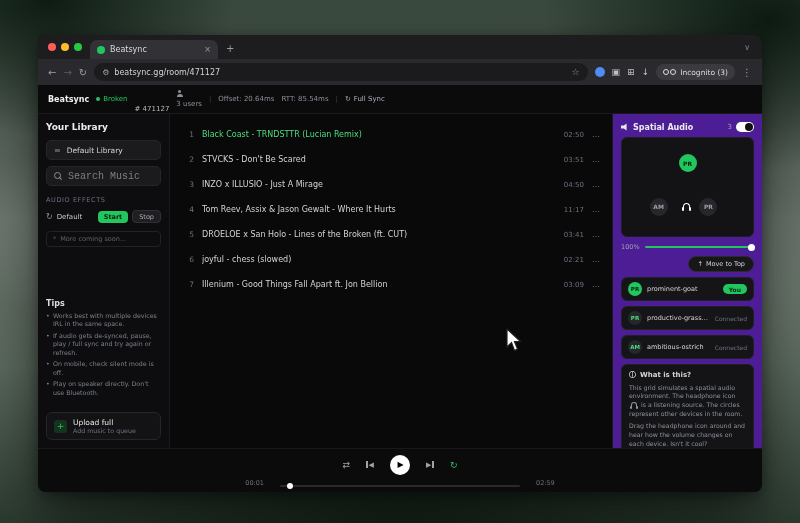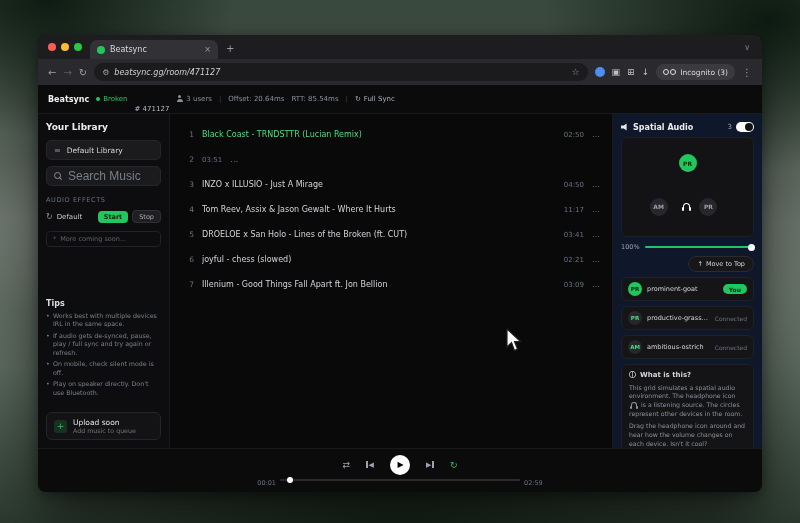--- a/index.html
+++ b/index.html
@@ -32,56 +32,56 @@
   .tab-close { color:#9a9aa0; font-size:8px; }
   .newtab { color:#9a9aa0; font-size:10px; margin:0 0 5px 8px; }
   .tabbar-spacer { flex:1; }
   .chrome-caret { color:#7a7a80; font-size:8px; margin:0 4px 7px 0; }
   .toolbar { flex:0 0 26px; background:#2a2a2e; display:flex; align-items:center; gap:7px; padding:0 10px; }
   .nav-ic { color:#9aa0a6; font-size:10px; }
   .nav-ic.dim { color:#5a5e64; }
   .omnibox { flex:1; height:18px; background:#1b1b1e; border-radius:9px; display:flex;
     align-items:center; gap:5px; padding:0 8px; font-size:8px; color:#cfd1d4; }
   .omni-ic { color:#9aa0a6; font-size:8px; }
-  .url { flex:1; white-space:nowrap; overflow:hidden;font-style:italic; }
+  .url { flex:1; white-space:nowrap; overflow:hidden; }
   .star { color:#9aa0a6; font-size:9px; }
   .ext-dot { width:10px; height:10px; border-radius:50%; background:#4c8df6; }
   .ext-ic { color:#bdc1c6; font-size:9px; }
   .incog { height:16px; background:#3a3a3f; border-radius:9px; display:flex; align-items:center;
     gap:4px; padding:0 7px; color:#dddee1; font-size:7.5px; white-space:nowrap; }
   .ico-glasses { display:inline-flex; gap:1px; }
   .ico-glasses::before,.ico-glasses::after { content:""; width:4px; height:4px;
     border:1px solid #dddee1; border-radius:50%; }
   
   .statusbar { flex:0 0 17px; background:#0b0b0c; border-bottom:1px solid #1b1b1e;
     display:flex; align-items:center; gap:7px; padding:0 10px; font-size:7px; color:#8a8f98; }
   .brand { color:#f0f0f2; font-weight:bold; font-size:8px; }
   .sync { color:#22c55e; display:flex; align-items:center; gap:3px; }
   .sync::before { content:""; width:4px; height:4px; border-radius:50%; background:#22c55e; }
   .room { color:#b9bdc4;margin-top:20px; }
-  .userschip { display:flex; gap:3px; }
+  .userschip { display:flex; gap:3px;flex-direction:column; }
   .ico-user { width:7px; height:7px; position:relative; display:inline-block; }
   .ico-user::before { content:""; position:absolute; top:0; left:2px; width:3px; height:3px; border-radius:50%; background:#8a8f98; }
   .ico-user::after { content:""; position:absolute; bottom:0; left:.5px; width:6px; height:3px; border-radius:3px 3px 0 0; background:#8a8f98; }
   .sep { color:#3a3d42; }
   .fullsync { display:flex; align-items:center; gap:3px; color:#aeb3ba; }
   
   .content { flex:1; display:flex; min-height:0; }
   
   .sidebar { width:132px; flex:0 0 132px; background:#0d0d0f; border-right:1px solid #1a1a1d;
     display:flex; flex-direction:column; gap:6px; padding:8px;justify-content:flex-end; }
   .sb-title { font-size:9px; font-weight:bold; color:#ececee; margin-bottom:2px; }
   .sb-btn { height:20px; background:#1b1b1e; border:1px solid #26262a; border-radius:5px;
     display:flex; align-items:center; gap:6px; padding:0 7px; color:#d4d4d8; font-size:7.5px; }
   .sb-btn .ic { color:#8a8f98; font-size:8px; }
   .ico-search { width:8px; height:8px; position:relative; display:inline-block; flex:0 0 auto; }
   .ico-search::before { content:""; position:absolute; width:5px; height:5px; border:1px solid #8a8f98; border-radius:50%; left:0; top:0; }
   .ico-search::after { content:""; position:absolute; width:1px; height:3px; background:#8a8f98; transform:rotate(-45deg); left:5.5px; top:4.5px; }
-  .search-input { background:transparent; border:none; outline:none; color:#9aa0a8; font-size:12px;
-    font-family:Liberation Sans, sans-serif; width:100%; }
+  .search-input { background:transparent; border:none; outline:none; color:#9aa0a8; font-size:10px;
+    font-family:Liberation Mono, monospace; width:100%; }
   .search-input::placeholder { color:#7a7f88; }
   .fx-label { font-size:6.5px; letter-spacing:.6px; color:#6b7280; margin-top:4px; }
   .fx-row { display:flex; align-items:center; gap:4px; font-size:7px; color:#c9c9cd; }
   .fx-row .ic { color:#8a8f98; font-size:8px; }
   .fx-spacer { flex:1; }
   .pill-start { background:#22c55e; color:#05250f; border-radius:4px; padding:2px 6px; font-size:6.5px; font-weight:bold; }
   .pill-stop { background:#1f1f22; border:1px solid #303036; color:#a8acb3; border-radius:4px; padding:1.5px 6px; font-size:6.5px; }
   .more-row { display:flex; align-items:center; gap:4px; border:1px solid #222226; border-radius:4px;
     padding:3px 6px; font-size:6.5px; color:#5d626b; margin-top:2px; }
   .tips { margin-top:auto; }
@@ -97,21 +97,21 @@
   .upload-sub { font-size:6.3px; color:#6b7280; }
   
   .main { flex:1; background:#09090a; padding:8px 12px 8px 14px; min-width:0; }
   .track-row { display:flex; align-items:center; height:25px; gap:8px; font-size:8px; color:#d4d4d8; }
   .t-num { width:10px; text-align:right; color:#6b7280; font-size:7.5px; flex:0 0 auto; }
   .t-title { flex:1; white-space:nowrap; overflow:hidden; text-overflow:ellipsis; }
   .track-row.playing .t-title { color:#4ade80; }
   .t-dur { color:#6b7280; font-size:7px; flex:0 0 auto; }
   .t-menu { color:#6b7280; font-size:8px; flex:0 0 auto; }
   
-  .rightpanel { width:150px; flex:0 0 150px; background:#0f172a; border-left:1px solid #1a1a1d;
+  .rightpanel { width:150px; flex:0 0 150px; background:#4c1d95; border-left:1px solid #1a1a1d;
     display:flex; flex-direction:column; gap:5px; padding:8px; overflow:hidden; }
   .sp-header { display:flex; align-items:center; gap:4px; }
   .ico-speaker { width:8px; height:8px; background:#e8e8ea; flex:0 0 auto;
     clip-path:polygon(0 30%,35% 30%,70% 5%,70% 95%,35% 70%,0 70%); }
   .sp-title { font-size:8px; font-weight:bold; color:#ececee; flex:1; }
   .sp-count { font-size:7px; color:#9ca3af; }
   .toggle { width:18px; height:10px; border-radius:5px; background:#fff; position:relative; flex:0 0 auto; }
   .toggle-knob { position:absolute; right:1px; top:1px; width:8px; height:8px; border-radius:50%; background:#111; }
   .grid { height:100px; background:#131316; border:1px solid #1f1f23; border-radius:6px; position:relative; flex:0 0 auto; }
   .device { position:absolute; width:18px; height:18px; border-radius:50%;
@@ -156,21 +156,21 @@
   .controls { display:flex; align-items:center; justify-content:center; gap:16px; color:#9ca3af; }
   .ctl { font-size:9px; }
   .ctl-prev,.ctl-next { display:flex; align-items:center; font-size:7px; }
   .ctl-prev .bar,.ctl-next .bar { width:1.5px; height:7px; background:currentColor; }
   .ctl-prev .bar { margin-right:1px; }
   .ctl-next .bar { margin-left:1px; }
   .play-btn { width:20px; height:20px; border-radius:50%; background:#fff; color:#000;
     display:flex; align-items:center; justify-content:center; font-size:8px; }
   .play-btn span { margin-left:1px; }
   .ctl-repeat { color:#22c55e; font-size:9px; }
-  .progress { display:flex; align-items:flex-start; justify-content:center; gap:4px; font-size:6.5px; color:#6b7280; }
+  .progress { display:flex; align-items:flex-end; justify-content:center; gap:16px; font-size:6.5px; color:#6b7280; }
   .prog-track { width:240px; height:2px; background:#2a2a2e; border-radius:1px; position:relative; }
   .prog-fill { width:3%; height:100%; background:#d4d4d8; border-radius:1px; }
   .prog-knob { position:absolute; left:3%; top:-2px; width:6px; height:6px; border-radius:50%; background:#fff; }
   
   .cursor { position:absolute; left:505px; top:328px; width:18px; height:26px; pointer-events:none; }
 </style>
 </head>
 <body>
 
 <div class="desktop">
@@ -259,35 +259,36 @@
           <ul>
             <li>Works best with multiple devices IRL in the same space.</li>
             <li>If audio gets de-synced, pause, play / full sync and try again or refresh.</li>
             <li>On mobile, check silent mode is off.</li>
             <li>Play on speaker directly. Don't use Bluetooth.</li>
           </ul>
         </div>
         <div class="upload">
           <span class="upload-plus">+</span>
           <span>
-            <div class="upload-title">Upload soon</div>
+            <div class="upload-title">Upload full</div>
             <div class="upload-sub">Add music to queue</div>
           </span>
         </div>
       </div>
 
       <div class="main">
         <div class="track-row playing">
           <span class="t-num">1</span>
           <span class="t-title">Black Coast - TRNDSTTR (Lucian Remix)</span>
           <span class="t-dur">02:50</span>
           <span class="t-menu">…</span>
         </div>
         <div class="track-row">
           <span class="t-num">2</span>
+          <span class="t-title">STVCKS - Don't Be Scared</span>
           <span class="t-dur">03:51</span>
           <span class="t-menu">…</span>
         </div>
         <div class="track-row">
           <span class="t-num">3</span>
           <span class="t-title">INZO x ILLUSIO - Just A Mirage</span>
           <span class="t-dur">04:50</span>
           <span class="t-menu">…</span>
         </div>
         <div class="track-row">

